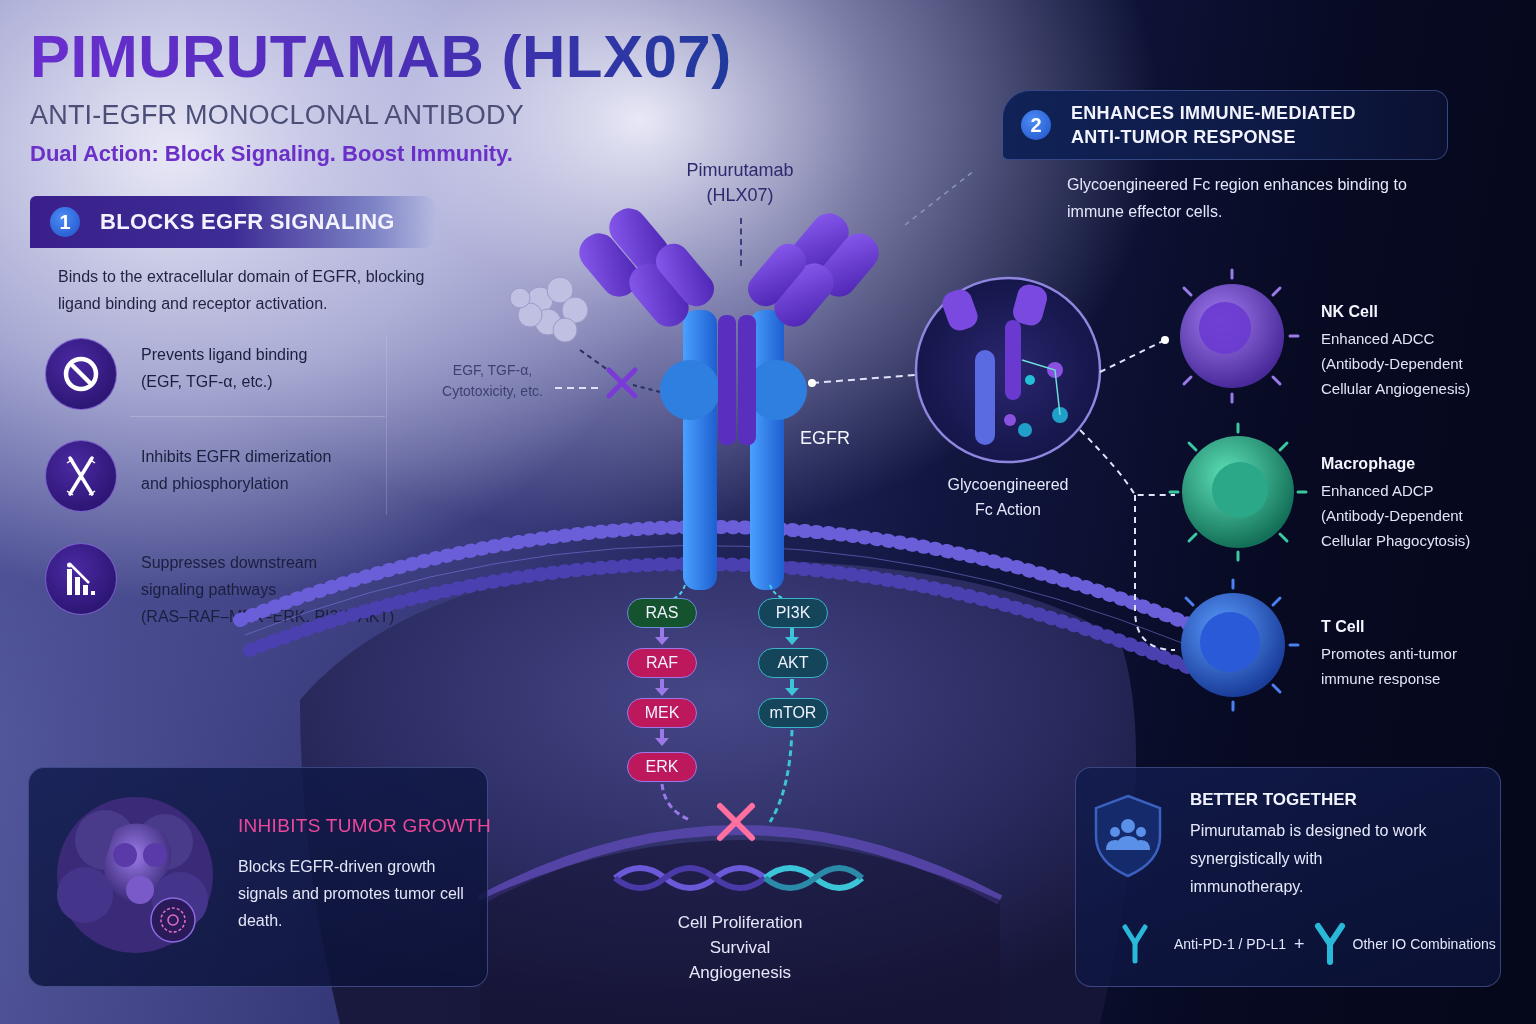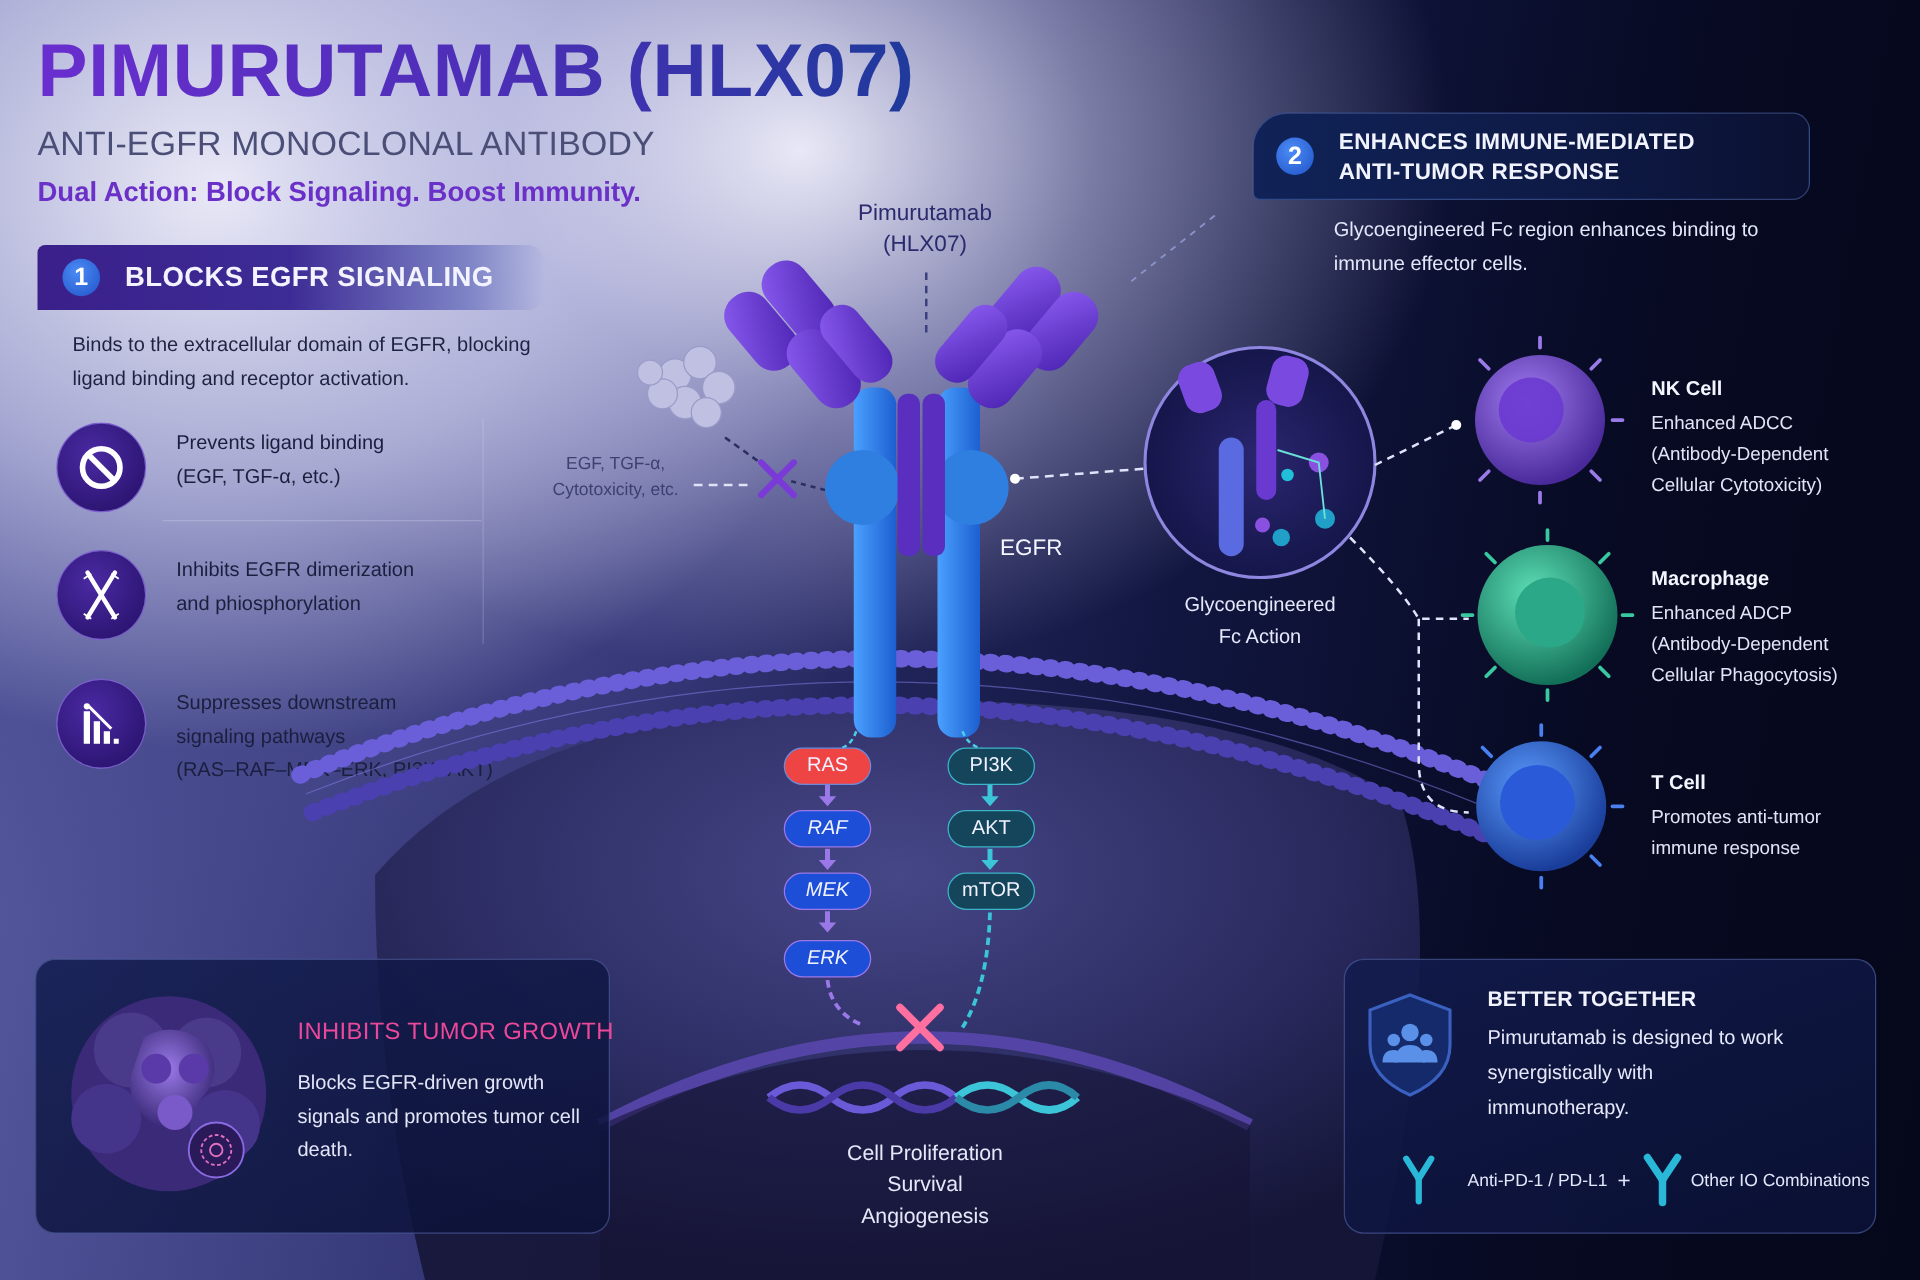--- a/index.html
+++ b/index.html
@@ -54,22 +54,22 @@
   .sec2-desc { left: 1067px; top: 171px; width: 380px; font-size: 16px; line-height: 27px; color: #e4e8fb; }
 
   .fc-label { left: 928px; top: 472px; width: 160px; text-align: center; font-size: 16px; line-height: 25px; color: #e6e9fb; }
 
   .cell-text { left: 1321px; width: 210px; font-size: 15px; line-height: 25px; color: #e1e5f7; }
   .cell-text .name { font-weight: 700; font-size: 16px; color: #f4f6ff; margin-bottom: 2px; }
 
   
   .pill { width: 70px; height: 30px; border-radius: 15px; display: flex; align-items: center; justify-content: center;
           font-size: 16px; color: #f0f2ff; }
-  .pill.ras { background: #ef4444; border: 1.5px solid #6b8ad8; }
-  .pill.purple { background: #1d4ed8; border: 1.5px solid #9a78e8; font-style: italic; }
+  .pill.ras { background: #14532d; border: 1.5px solid #6b8ad8; }
+  .pill.purple { background: #be185d; border: 1.5px solid #9a78e8; }
   .pill.teal { background: #15455a; border: 1.5px solid #3cb4c8; }
 
   .outcome { left: 640px; top: 910px; width: 200px; text-align: center; font-size: 17px; line-height: 25px; color: #e6e8fa; }
 
   
   .panel { border-radius: 16px; border: 1px solid rgba(120,140,220,0.4);
            background: linear-gradient(160deg, rgba(18,28,78,0.85), rgba(12,18,55,0.85)); }
   .tumor-panel { left: 28px; top: 767px; width: 460px; height: 220px; }
   .tumor-title { left: 238px; top: 815px; font-size: 19px; font-weight: 400; color: #ec4899; letter-spacing: 0.3px; }
   .tumor-desc { left: 238px; top: 853px; width: 240px; font-size: 16px; line-height: 27px; color: #e3e6f8; }
@@ -364,21 +364,21 @@
 
 <div class="abs fc-label">
   <div>Glycoengineered</div>
   <div>Fc Action</div>
 </div>
 
 <div class="abs cell-text" style="top:299px">
   <div class="name">NK Cell</div>
   <div>Enhanced ADCC</div>
   <div>(Antibody-Dependent</div>
-  <div>Cellular Cytotoxicity)</div>
+  <div>Cellular Angiogenesis)</div>
 </div>
 <div class="abs cell-text" style="top:451px">
   <div class="name">Macrophage</div>
   <div>Enhanced ADCP</div>
   <div>(Antibody-Dependent</div>
   <div>Cellular Phagocytosis)</div>
 </div>
 <div class="abs cell-text" style="top:614px">
   <div class="name">T Cell</div>
   <div>Promotes anti-tumor</div>

